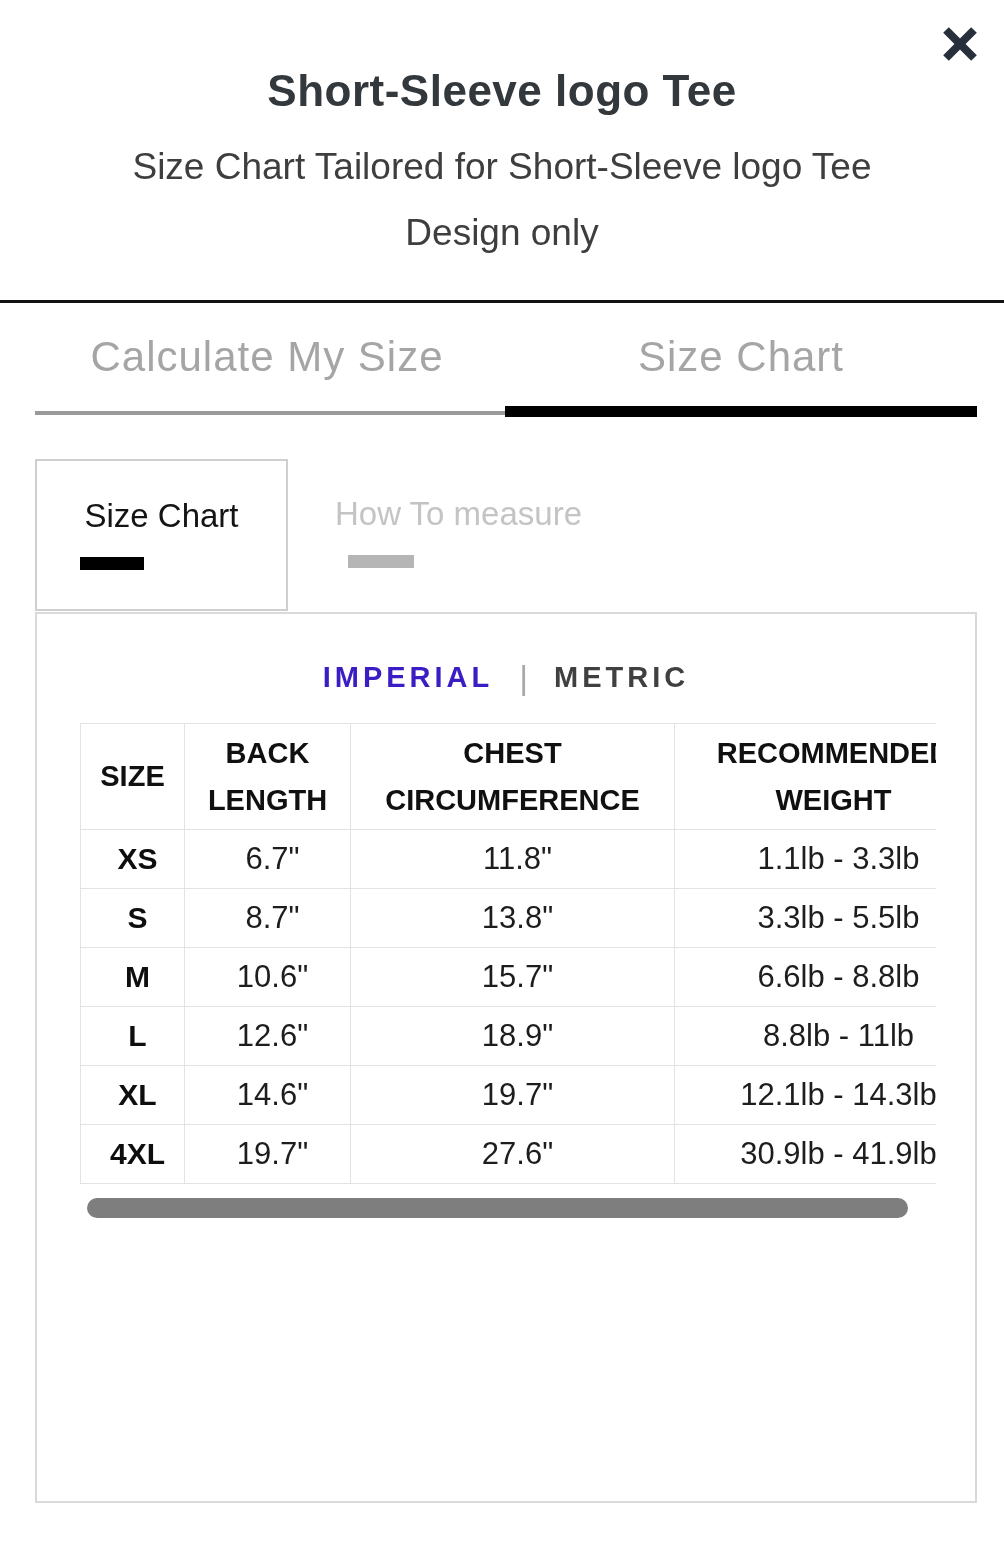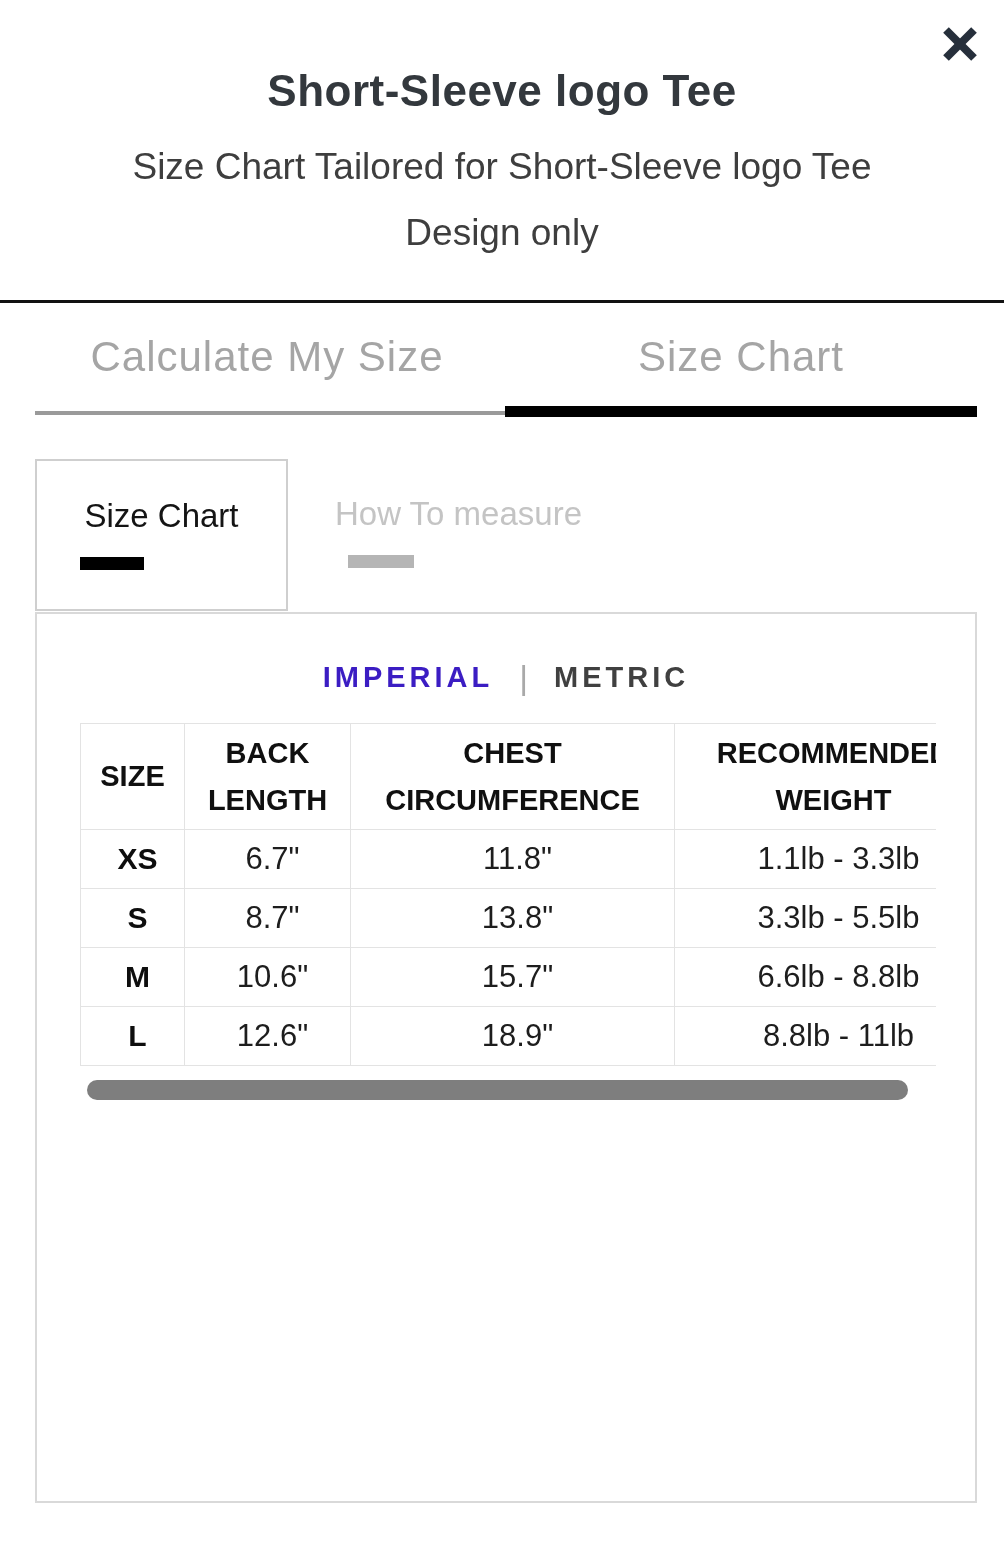--- a/index.html
+++ b/index.html
@@ -148,18 +148,30 @@
           <td>10.6"</td>
           <td>15.7"</td>
           <td>6.6lb - 8.8lb</td>
         </tr>
         <tr>
           <td class="size-cell">L</td>
           <td>12.6"</td>
           <td>18.9"</td>
           <td>8.8lb - 11lb</td>
         </tr>
+        <tr>
+          <td class="size-cell">XL</td>
+          <td>14.6"</td>
+          <td>19.7"</td>
+          <td>12.1lb - 14.3lb</td>
+        </tr>
+        <tr>
+          <td class="size-cell">4XL</td>
+          <td>19.7"</td>
+          <td>27.6"</td>
+          <td>30.9lb - 41.9lb</td>
+        </tr>
       </tbody>
     </table>
   </div>
 
   <div class="scroll-thumb"></div>
 </section>
 
 </body></html>

